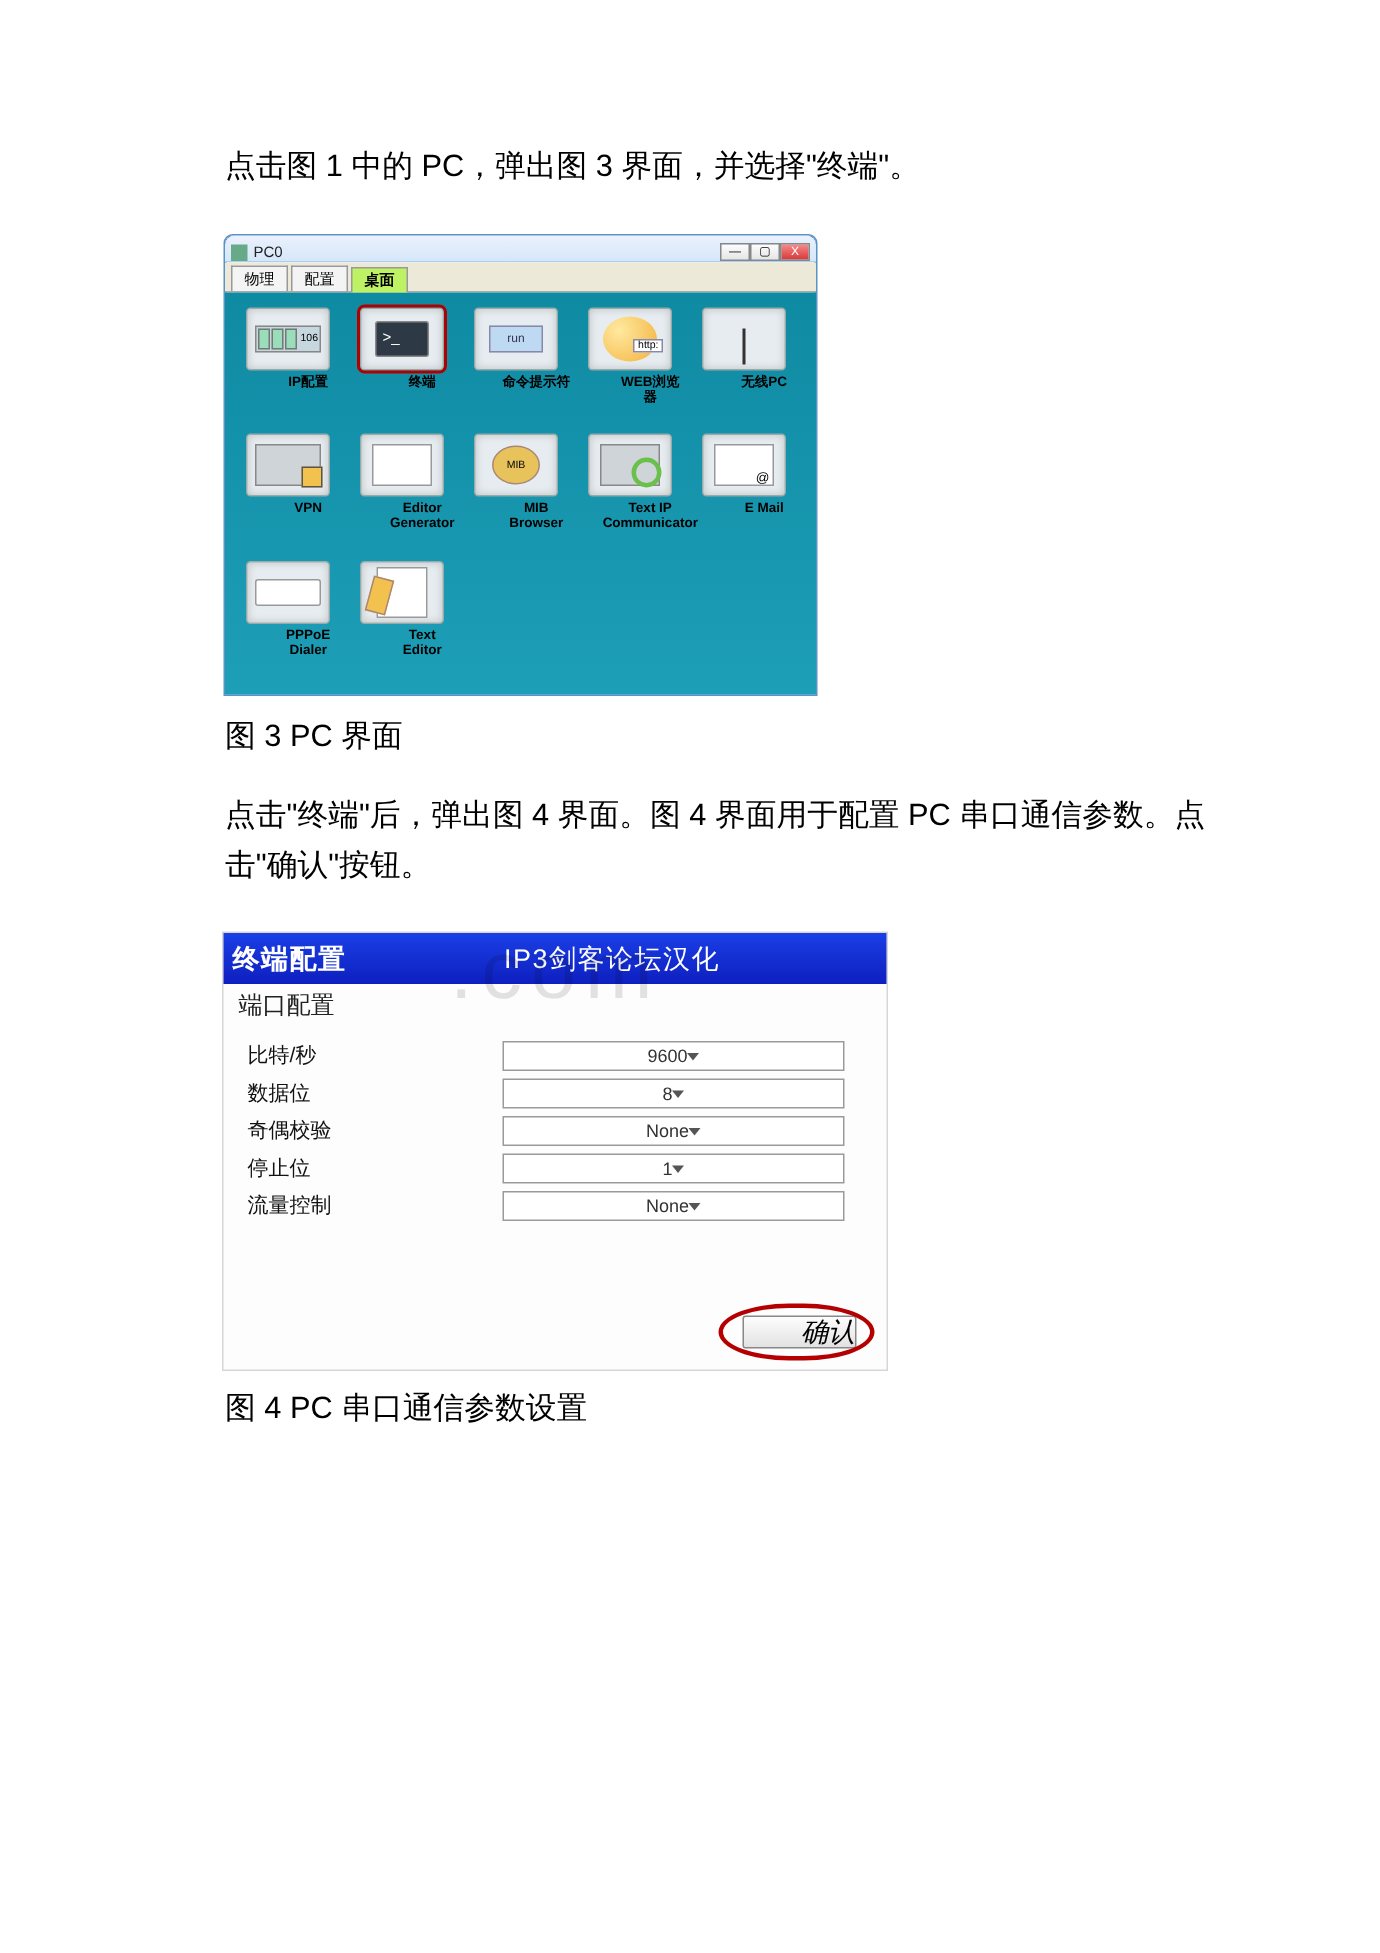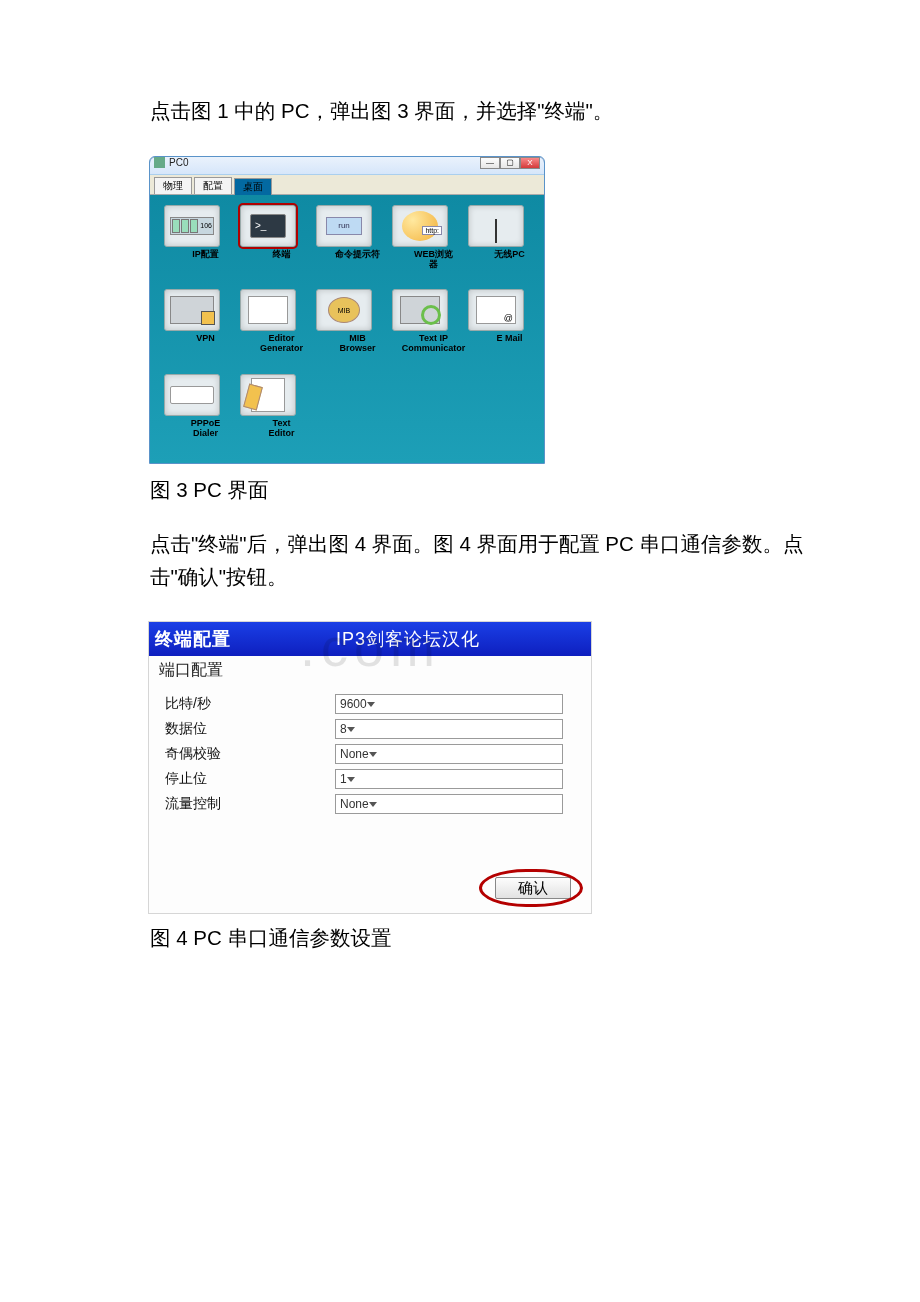--- a/index.html
+++ b/index.html
@@ -35,33 +35,33 @@
     font-family: "Microsoft YaHei", Tahoma, sans-serif;
     font-size: 10px;
     background: #fff;
   }
   .titlebar {
     height: 18px;
     background: linear-gradient(#eaf2fc,#d6e6fa);
     border-bottom: 1px solid #aacfee;
     border-radius: 6px 6px 0 0;
     display: flex;
-    align-items: flex-start;
+    align-items: flex-end;
     padding: 0 4px;
     gap: 4px;
   }
   .pcicon { width: 11px; height: 11px; background:#6a8; display:inline-block; }
   .titlebar .title { flex:1; color:#222; font-size:10px; }
   .winbtns { display:flex; gap:0; }
   .winbtn { width:20px; height:12px; border:1px solid #888; background:linear-gradient(#fdfdfd,#e6e6e6); font-size:8px; line-height:10px; text-align:center; }
   .winbtn.cl { background:linear-gradient(#f98888,#d53a3a); color:#fff; }
 
   .tabs { display:flex; border-bottom:1px solid #aaa; background:#ece9d8; padding:2px 4px 0 4px; gap:2px; }
   .tab { padding:1px 8px; border:1px solid #999; border-bottom:none; background:#f4f4f4; font-size:10px; }
-  .tab.active { background:#0369a1; position:relative; top:1px; }
+  .tab.active { background:#bef264; position:relative; top:1px;font-weight:bold; }
 
   .desk {
     background:#1794ac;
     background:linear-gradient(#0f8aa3,#1d9fb7);
     padding:10px 6px 10px 6px;
     display:grid;
     grid-template-columns: repeat(5, 72px);
     gap: 6px 4px;
     min-height: 268px;
   }
@@ -118,27 +118,27 @@
     letter-spacing:1px;
   }
   .termhdr .left{font-weight:bold;}
   .termhdr .mid{flex:1;text-align:center;color:#fff;}
   .fieldset-lbl{font-size:16px;color:#222;padding:4px 0 2px 10px;}
   .termrows{padding:6px 10px 4px 16px;}
   .trow{display:flex;align-items:center;margin:5px 0;}
   .trow .lab{width:170px;font-size:14px;color:#111;}
   .trow .sel{
     flex:0 0 228px;height:20px;border:1px solid #9a9a9a;background:#fff;
-    display:flex;align-items:center;justify-content:flex-start;padding:0 4px;font-size:12px;color:#333;
+    display:flex;align-items:center;justify-content:center;padding:0 4px;font-size:12px;color:#333;
   }
   .trow .sel .arrow{width:0;height:0;border-left:4px solid transparent;border-right:4px solid transparent;border-top:5px solid #555;}
   .okwrap{display:flex;justify-content:flex-end;padding:54px 20px 14px 0;position:relative;}
   .okbtn{
     width:76px;height:22px;border:1px solid #888;background:linear-gradient(#fdfdfd,#e2e2e2);
-    font-size:15px;text-align:center;line-height:20px;border-radius:2px;
+    font-size:18px;text-align:right;line-height:20px;border-radius:2px;font-style:italic;
   }
   .okcircle{
     position:absolute;right:8px;bottom:6px;width:104px;height:38px;border:3px solid #b40000;border-radius:50%/55%;
     pointer-events:none;
   }
 
   .watermark{
     position:absolute; left:300px; top:616px; font-size:54px; letter-spacing:6px;
     color:rgba(0,0,0,0.11); font-family:Arial,sans-serif; pointer-events:none;
     user-select:none; z-index:3;

